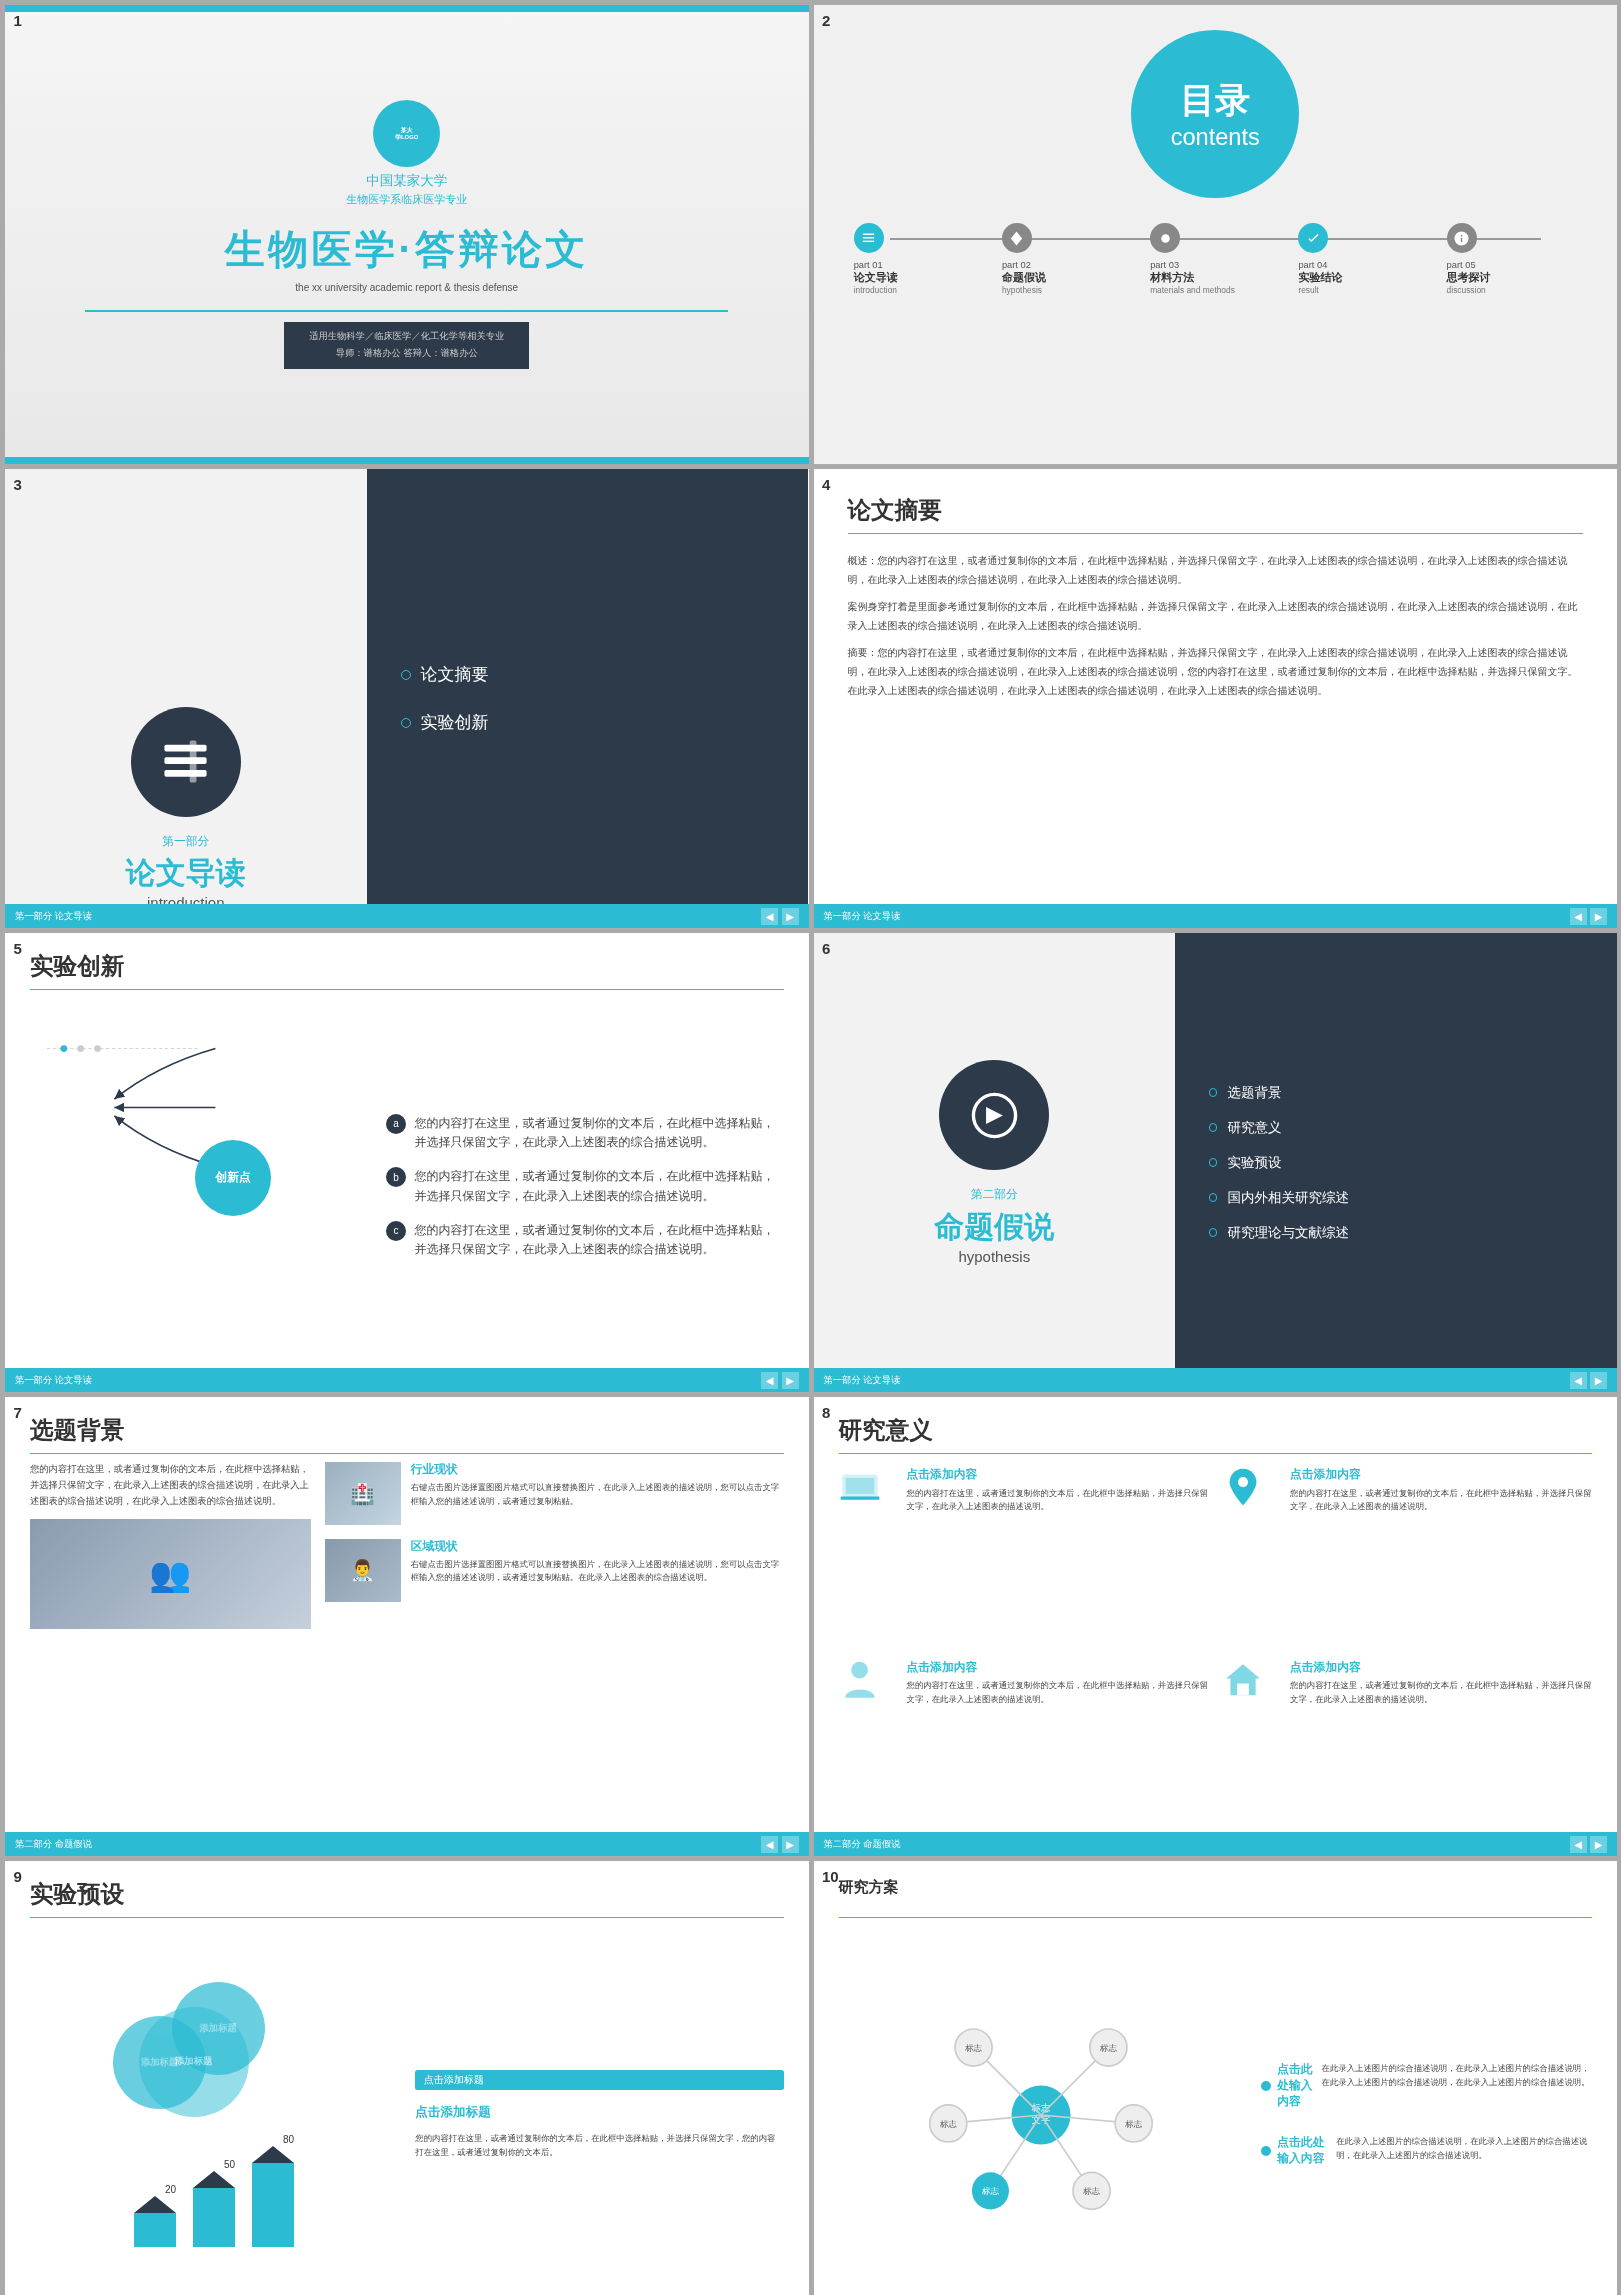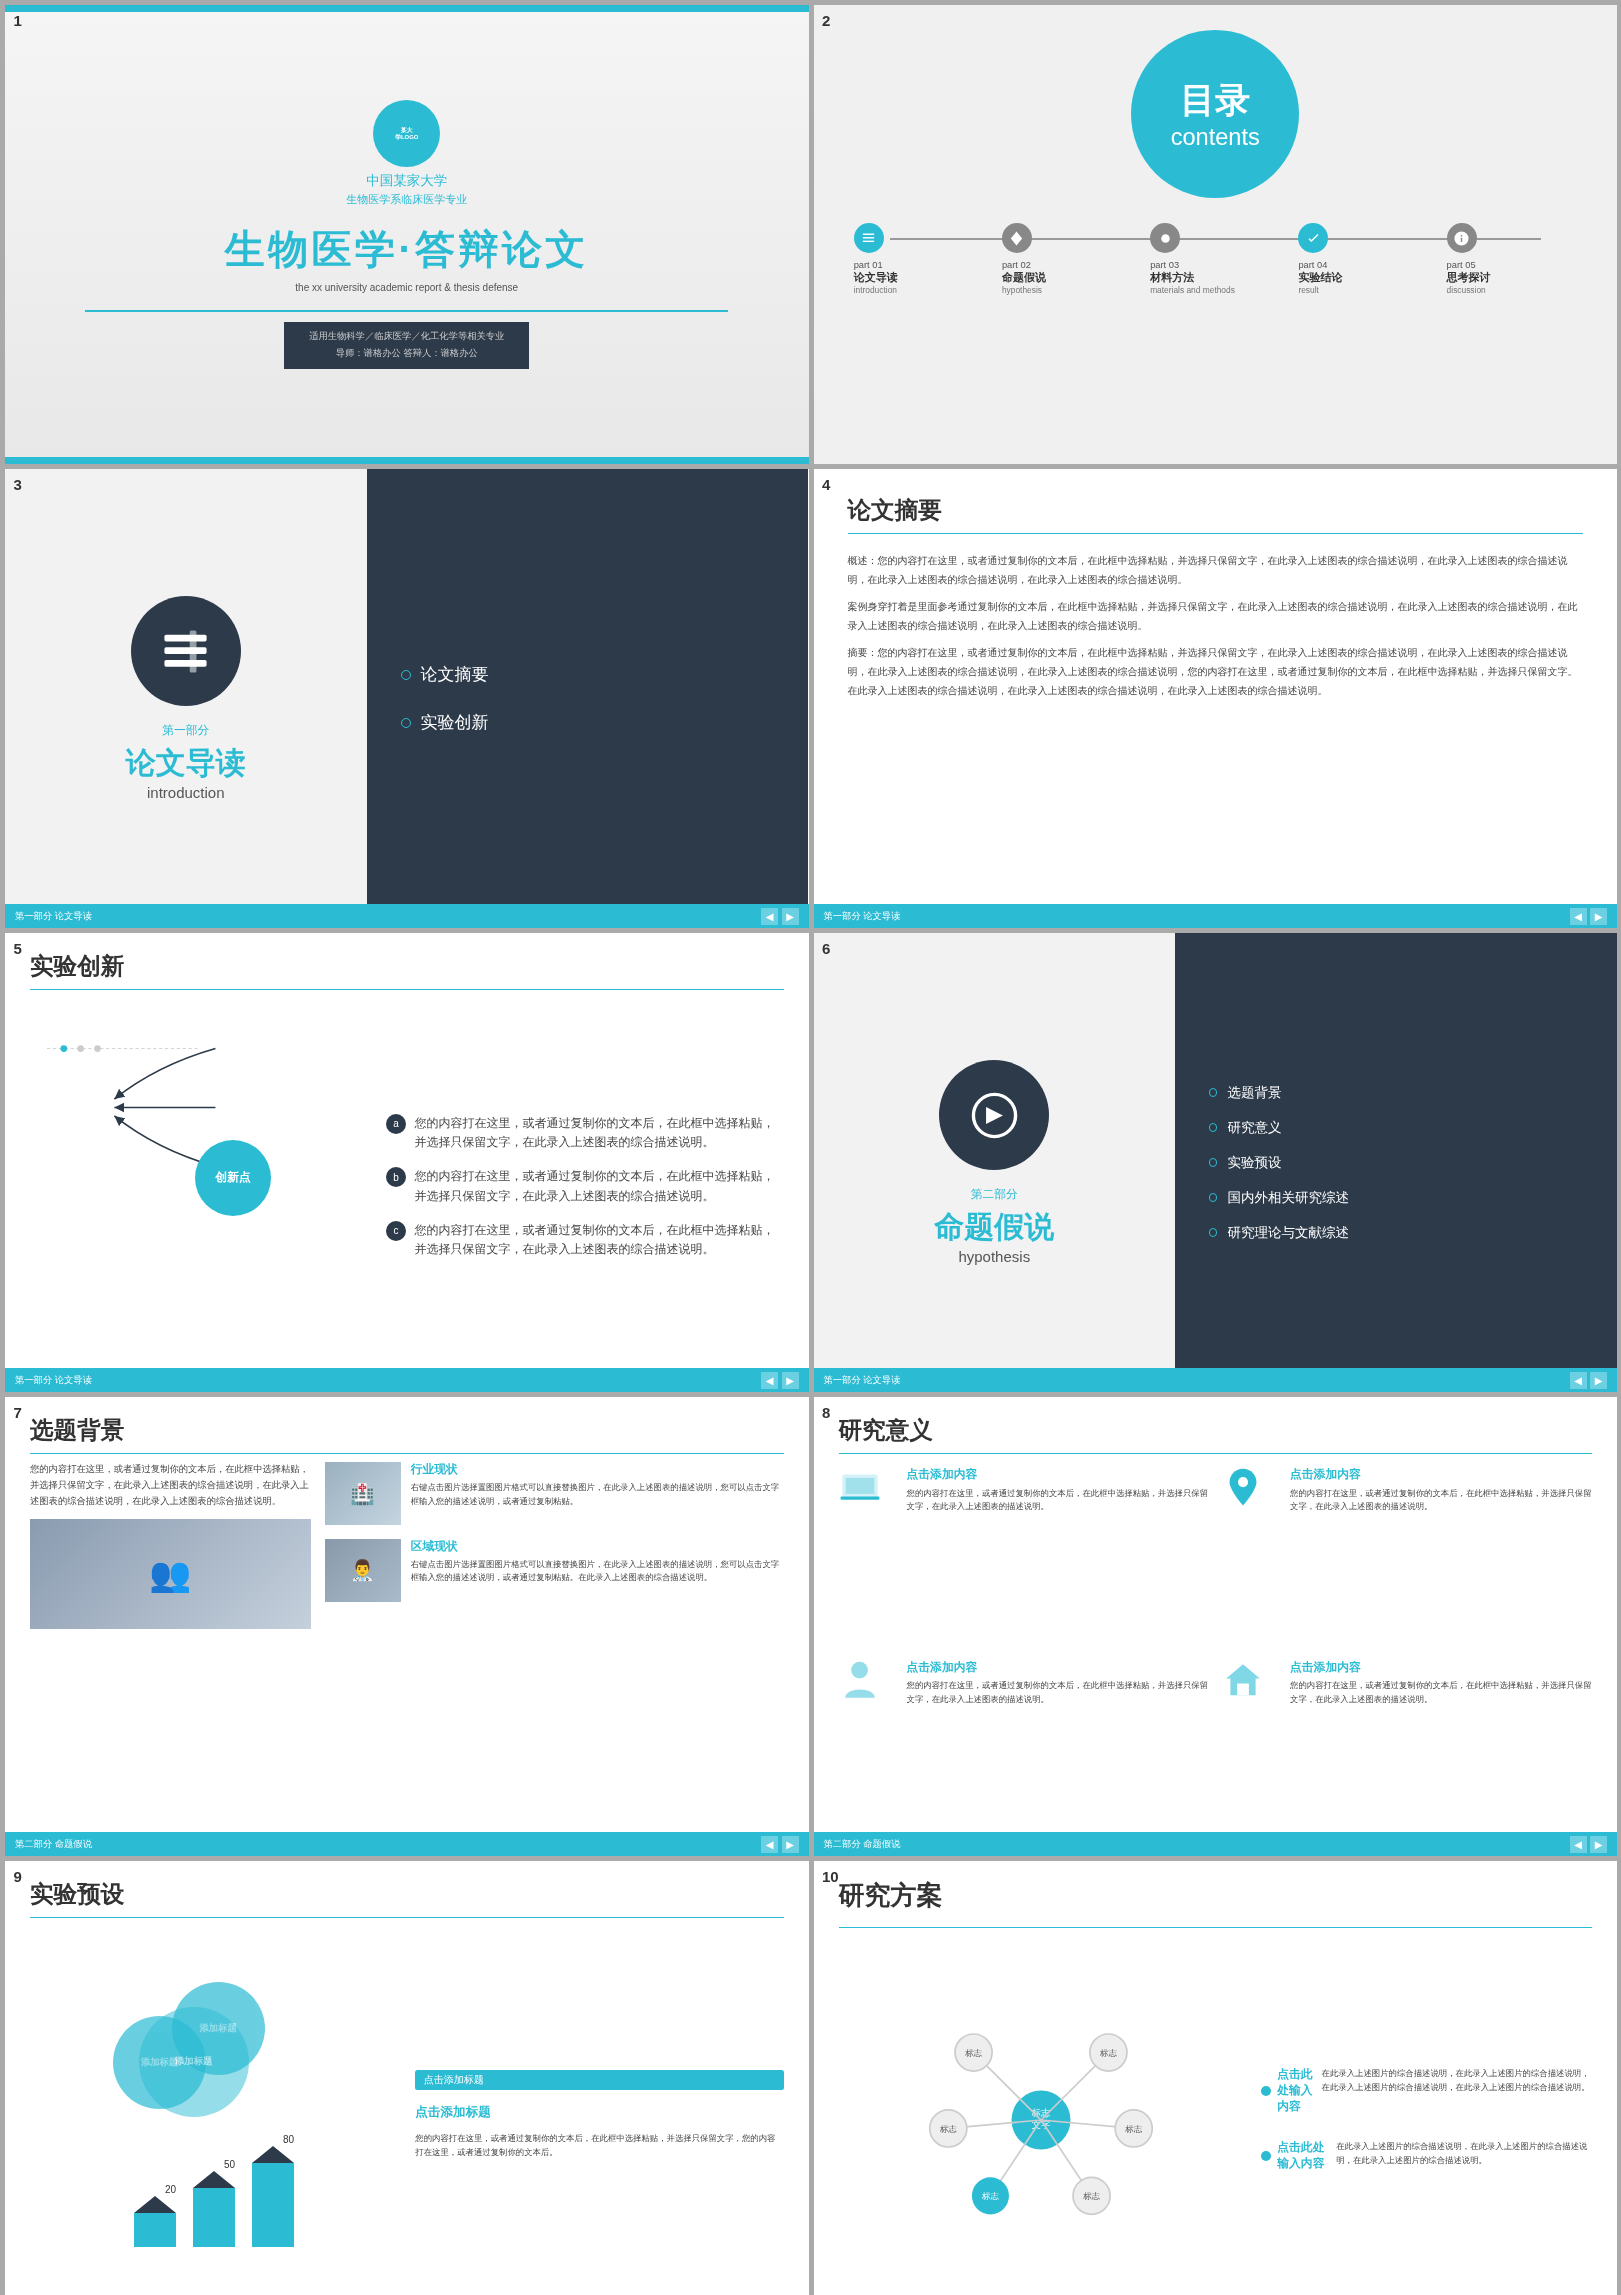--- a/index.html
+++ b/index.html
@@ -178,21 +178,22 @@
     .slide3 {
       display: flex;
       background: #fff;
     }
     .slide3 .left-panel {
       width: 45%;
       background: #f2f2f2;
       display: flex;
       flex-direction: column;
       align-items: center;
-      justify-content: center;
+      justify-content: flex-end;
+      padding: 17px;
     }
     .slide3 .icon-circle {
       width: 110px;
       height: 110px;
       border-radius: 50%;
       background: #2d3a4a;
       display: flex;
       align-items: center;
       justify-content: center;
       margin-bottom: 17px;
@@ -680,25 +681,25 @@
     }
 
     
     .slide10 {
       background: #fff;
       padding: 17px 25px;
       display: flex;
       flex-direction: column;
     }
     .slide10 .slide-title {
-      font-size: 26px;
+      font-size: 15px;
       color: #333;
       font-weight: bold;
       margin-bottom: 8.4px;
-      padding-bottom: 14px;
+      padding-bottom: 20px;
       border-bottom: 1.7px solid #2bbcd4;
     }
     .slide10 .content-area {
       display: flex;
       flex: 1;
       gap: 17px;
     }
     .slide10 .left-col {
       width: 55%;
       display: flex;

